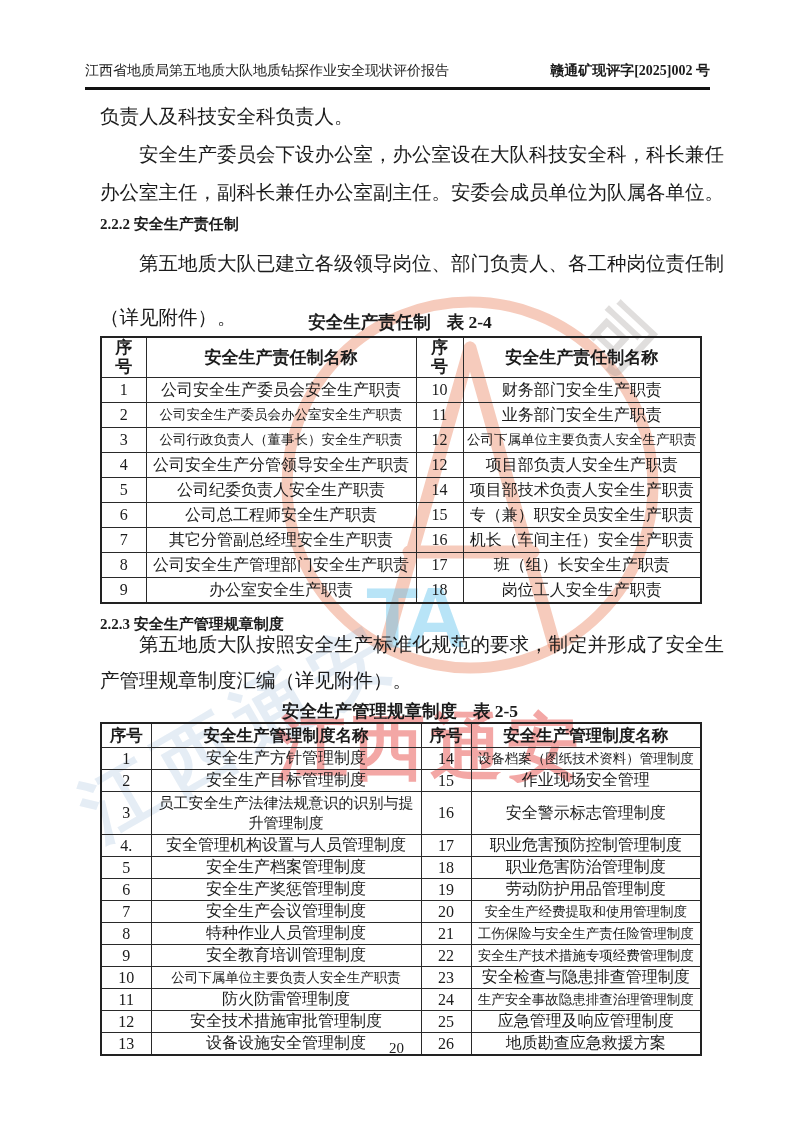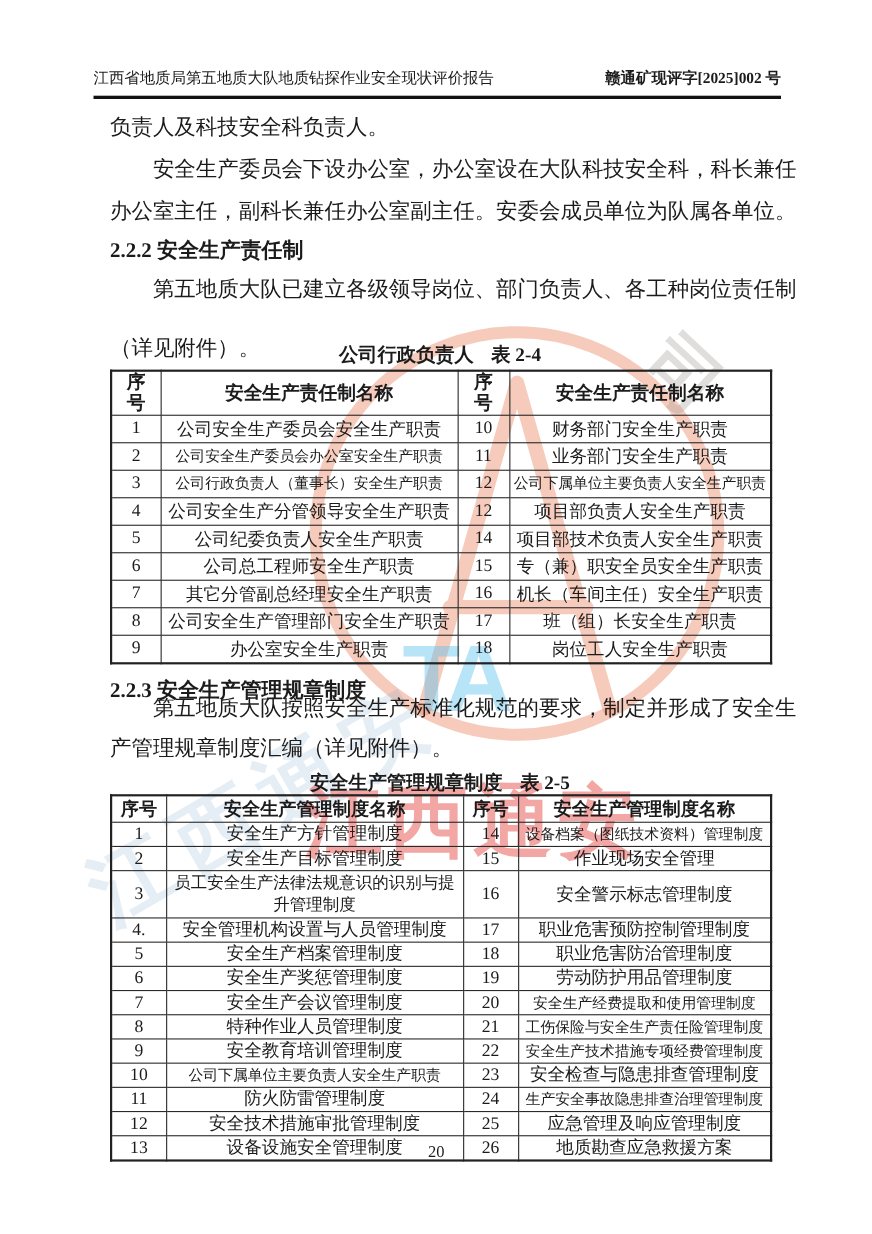--- a/index.html
+++ b/index.html
@@ -32,21 +32,21 @@
   
   .content{position:absolute;inset:0;z-index:1;}
   .doc-header{
     position:absolute;left:85px;top:62px;width:625px;display:flex;
     justify-content:space-between;align-items:flex-end;
     border-bottom:3px solid #121212;padding-bottom:7px;font-size:14px;
   }
   .doc-header .right{font-weight:bold;}
   .bline{position:absolute;left:100px;width:612px;font-size:19.5px;line-height:26px;white-space:nowrap;}
   .indent{text-indent:39px;}
-  .sec-head{position:absolute;left:100px;font-size:19px;font-weight:bold;white-space:nowrap;}
+  .sec-head{position:absolute;left:100px;font-size:15px;font-weight:bold;white-space:nowrap;}
   .tbl-caption{
     position:absolute;left:100px;width:600px;text-align:center;
     font-size:17.5px;font-weight:bold;
   }
   .tbl-caption .lbl{margin-left:16px;}
   table.doc{
     position:absolute;left:100px;width:600px;border-collapse:collapse;
     table-layout:fixed;background:transparent;
   }
   table.doc th,table.doc td{
@@ -92,21 +92,21 @@
     <div class="bline" style="top:104px;">负责人及科技安全科负责人。</div>
     <div class="bline indent" style="top:142px;">安全生产委员会下设办公室，办公室设在大队科技安全科，科长兼任</div>
     <div class="bline" style="top:180px;">办公室主任，副科长兼任办公室副主任。安委会成员单位为队属各单位。</div>
 
     <div class="sec-head" style="top:215px;">2.2.2 安全生产责任制</div>
 
     <div class="bline indent" style="top:251px;">第五地质大队已建立各级领导岗位、部门负责人、各工种岗位责任制</div>
     <div class="bline" style="top:289px;margin-top:16px;">（详见附件）。</div>
 
     <div class="tbl-caption" style="top:310px;">
-      <span>公司行政负责人</span><span class="lbl">表 2-4</span>
+      <span>安全生产责任制</span><span class="lbl">表 2-4</span>
     </div>
 
     <table class="doc" id="t24" style="top:336px;">
       <colgroup>
           <col style="width:45px">
           <col style="width:270px">
           <col style="width:47px">
           <col style="width:238px">
         </colgroup>
       <thead>

